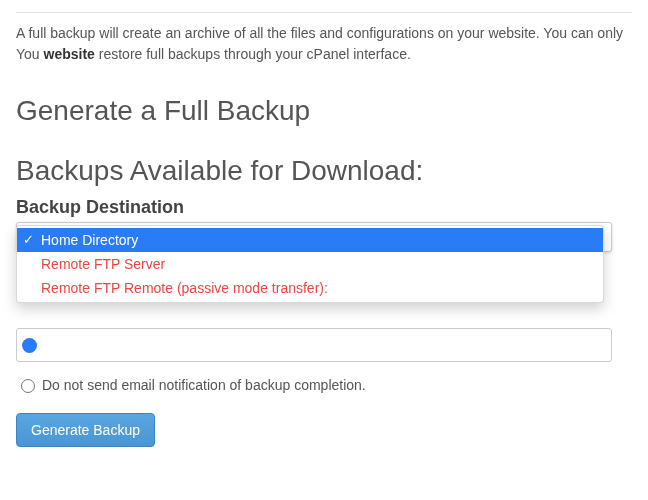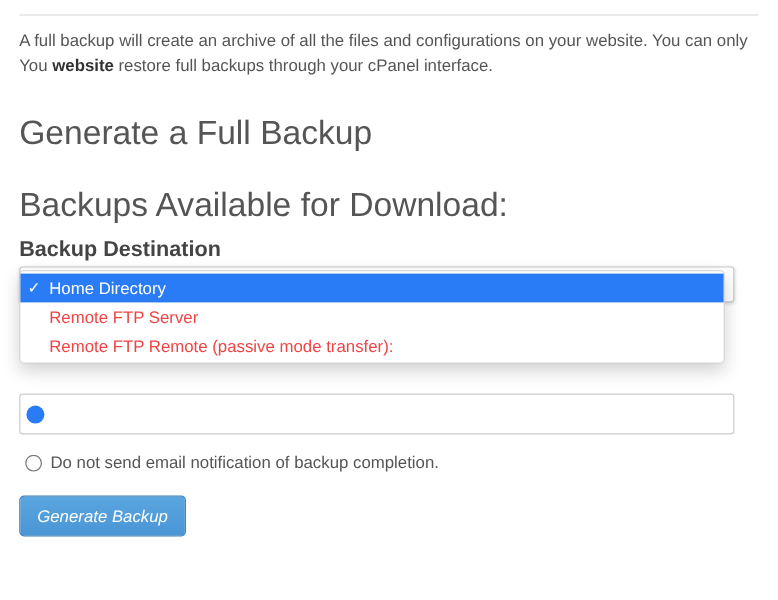--- a/index.html
+++ b/index.html
@@ -153,21 +153,20 @@
     background: #4f9ddb;
     background: linear-gradient(#5aa6e0, #4a95d4);
     color: #fff;
     border: 1px solid #3b84c0;
     border-radius: 4px;
     padding: 8px 14px;
     font-size: 14px;
     cursor: pointer;
     margin-top: 20px;
     display: inline-block;
-    font-style: italic;
   }
   .icon-svg { display: block; }
 </style>
 </head>
 <body>
 
 <div class="page">
   <hr class="sep">
 
   <div class="intro">

